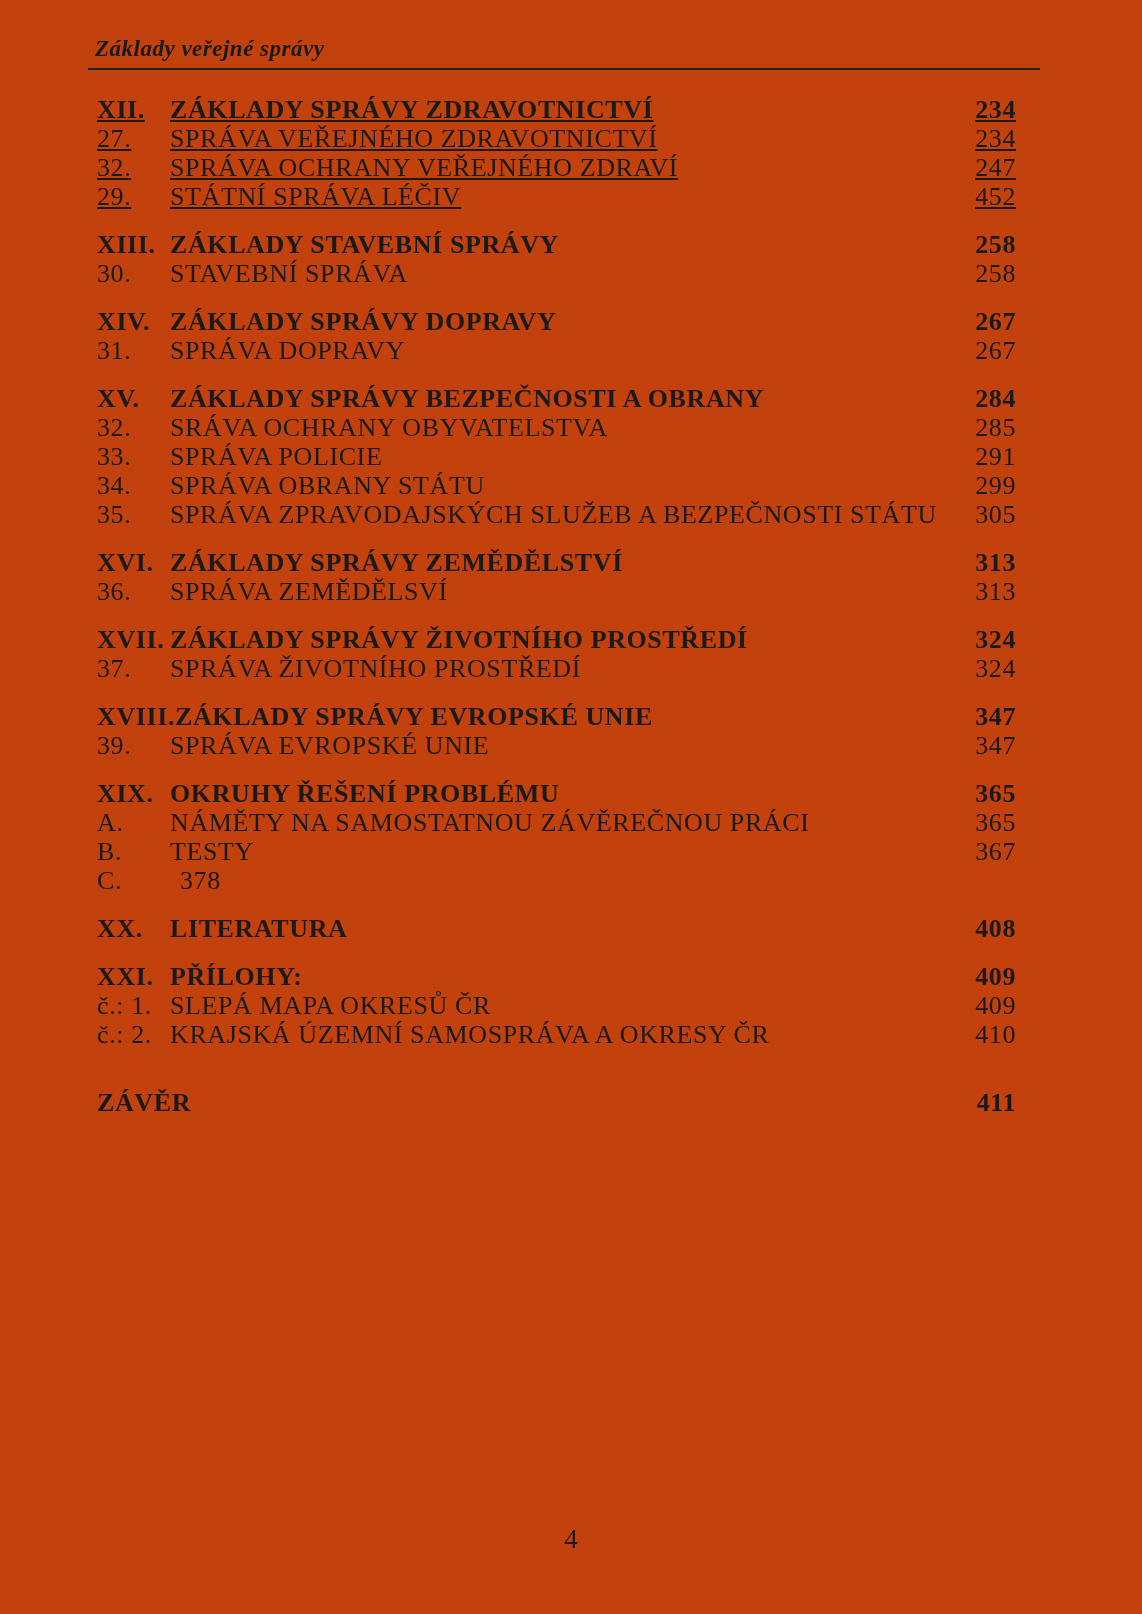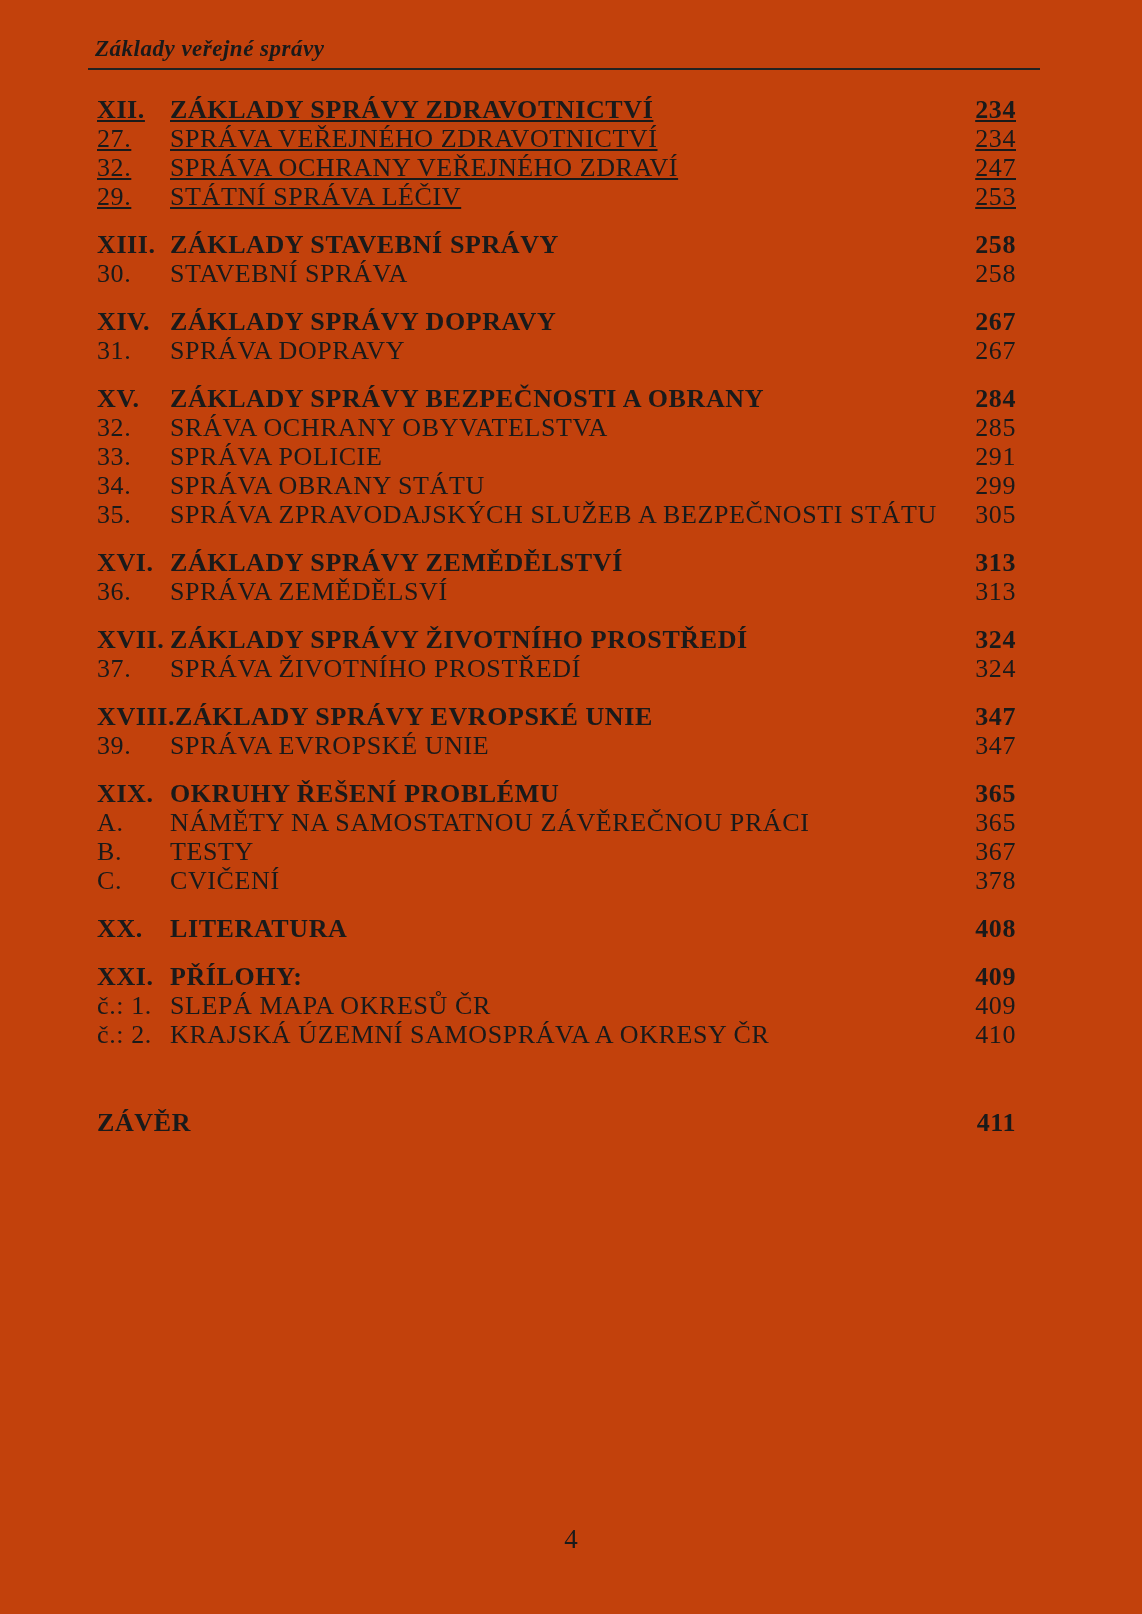--- a/index.html
+++ b/index.html
@@ -60,21 +60,21 @@
   .toc-row .page-num {
     flex: 0 0 auto;
     margin-left: 10px;
     text-align: right;
   }
   .toc-row.heading { font-weight: bold; }
   
   .conclusion-row {
     display: flex;
     align-items: baseline;
-    margin-top: 59px;
+    margin-top: 39px;
     font-size: 26px;
     line-height: 29px;
     letter-spacing: 0.6px;
     font-weight: bold;
     white-space: nowrap;
   }
   .conclusion-row .title { flex: 1 1 auto; }
   .conclusion-row .page-num { flex: 0 0 auto; margin-left: 10px; }
   
   .folio {
@@ -110,21 +110,21 @@
     <span class="page-num">234</span>
   </div>
         <div class="toc-row">
     <span class="num">32.</span>
     <span class="title">SPRÁVA OCHRANY VEŘEJNÉHO ZDRAVÍ</span>
     <span class="page-num">247</span>
   </div>
         <div class="toc-row">
     <span class="num">29.</span>
     <span class="title">STÁTNÍ SPRÁVA LÉČIV</span>
-    <span class="page-num">253</span>
+    <span class="page-num">452</span>
   </div>
       </div>
       <div class="toc-section">
         <div class="toc-row heading">
     <span class="num">XIII.</span>
     <span class="title">ZÁKLADY STAVEBNÍ SPRÁVY</span>
     <span class="page-num">258</span>
   </div>
         <div class="toc-row">
     <span class="num">30.</span>
@@ -218,21 +218,20 @@
     <span class="title">NÁMĚTY NA SAMOSTATNOU ZÁVĚREČNOU PRÁCI</span>
     <span class="page-num">365</span>
   </div>
         <div class="toc-row">
     <span class="num">B.</span>
     <span class="title">TESTY</span>
     <span class="page-num">367</span>
   </div>
         <div class="toc-row">
     <span class="num">C.</span>
-    <span class="title">CVIČENÍ</span>
     <span class="page-num">378</span>
   </div>
       </div>
       <div class="toc-section">
         <div class="toc-row heading">
     <span class="num">XX.</span>
     <span class="title">LITERATURA</span>
     <span class="page-num">408</span>
   </div>
       </div>

